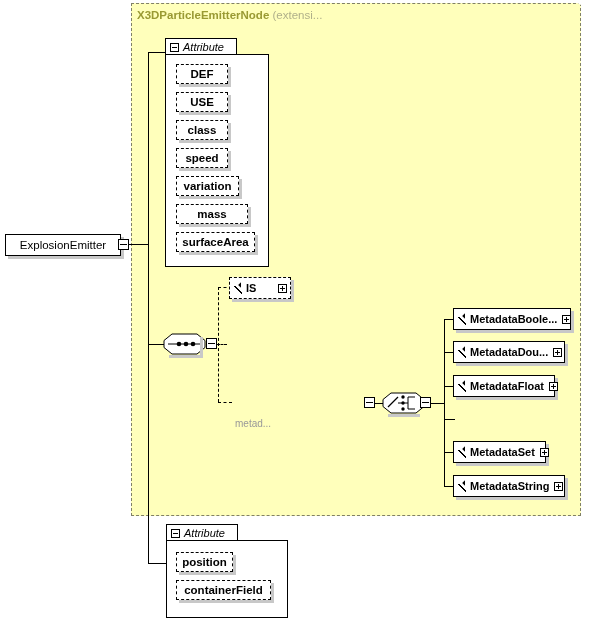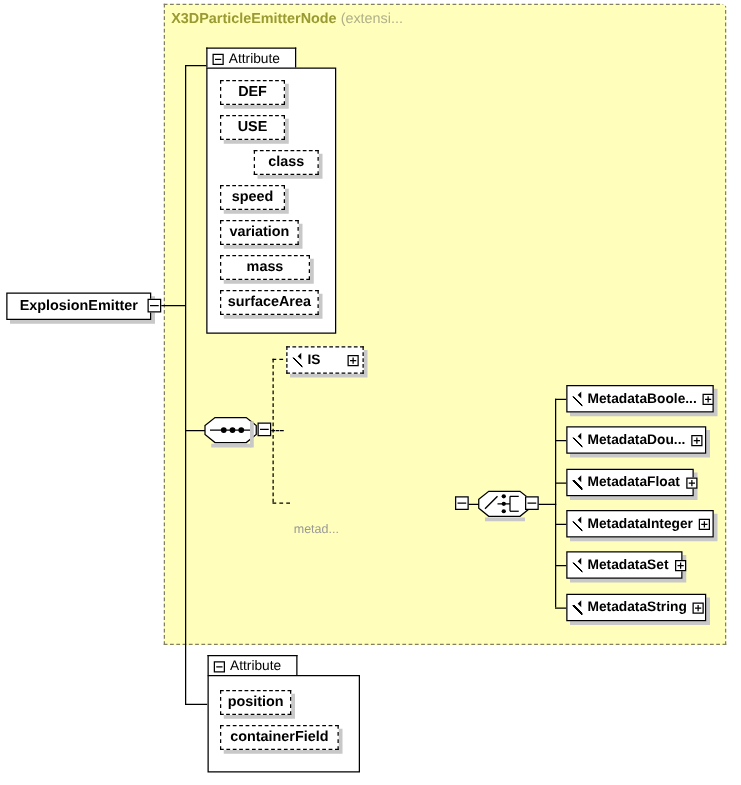--- a/index.html
+++ b/index.html
@@ -56,20 +56,21 @@
     border-bottom: none;
     box-sizing: border-box;
     height: 17px;
     display: flex;
     align-items: center;
     padding-left: 4px;
     gap: 4px;
   }
   .attr-tab .lbl {
     font-size: 11px;
+    font-style: italic;
     color: #000000;
     padding-right: 6px;
   }
   .expander {
     display: inline-block;
     width: 9px;
     height: 9px;
     border: 1px solid #000000;
     background: #ffffff;
     position: relative;
@@ -175,21 +176,21 @@
     top: 234px;
     width: 116px;
     height: 22px;
     background: #ffffff;
     border: 1px solid #000000;
     box-sizing: border-box;
     display: flex;
     align-items: center;
     justify-content: center;
     font-size: 11.5px;
-    font-weight: bold;
+    font-weight: normal;
     box-shadow: 3px 3px 0 0 #c8c8c8;
     white-space: nowrap;
   }
   
   .group-node {
     position: absolute;
     height: 24px;
     background: #ffffff;
     border: 1px dashed #000000;
     border-radius: 11px;
@@ -273,21 +274,21 @@
 
   <div class="attr-tab" style="left:165px; top:38px; width:72px;">
     <span class="expander"></span>
     <span class="lbl">Attribute</span>
   </div>
   <div class="attr-panel" style="left:165px; top:54px; width:104px; height:213px;"></div>
   <div class="ln h" style="left:148px; top:52px; width:17px;"></div>
 
   <div class="attr-item" style="left:176px; top:64px;  width:52px;">DEF</div>
   <div class="attr-item" style="left:176px; top:92px;  width:52px;">USE</div>
-  <div class="attr-item" style="left:176px; top:120px; width:52px;margin-left:27px;">class</div>
+  <div class="attr-item" style="left:176px; top:120px; width:52px;">class</div>
   <div class="attr-item" style="left:176px; top:148px; width:52px;">speed</div>
   <div class="attr-item" style="left:176px; top:176px; width:63px;">variation</div>
   <div class="attr-item" style="left:176px; top:204px; width:72px;">mass</div>
   <div class="attr-item" style="left:176px; top:232px; width:79px;">surfaceArea</div>
 
   <div class="ln h" style="left:148px; top:344px; width:17px;"></div>
   <div class="compositor" style="left:163px; top:331px;">
     <svg width="46" height="26" viewBox="0 0 46 26">
       <polygon points="9,3 34,3 42,9.5 42,16.5 34,23 9,23 1,16.5 1,9.5" fill="#ffffff" stroke="#000000" stroke-width="1"></polygon>
       <polygon points="10,5 36,5 43,10 43,16 36,21 10,21 3,16 3,10" fill="none" stroke="#c8c8c8" stroke-width="0"></polygon>
@@ -362,27 +363,20 @@
   </div>
 
   <div class="node" style="left:453px; top:375px; width:102px;">
     <span class="arrow-glyph"></span>
     <span class="nlabel">MetadataFloat</span>
     <span class="exp-wrap">
       <span class="expander plus"></span>
     </span>
   </div>
 
-  <div class="node" style="left:453px; top:408px; width:118px;">
-    <span class="arrow-glyph"></span>
-    <span class="nlabel">MetadataInteger</span>
-    <span class="exp-wrap">
-      <span class="expander plus"></span>
-    </span>
-  </div>
 
   <div class="node" style="left:453px; top:441px; width:93px;">
     <span class="arrow-glyph"></span>
     <span class="nlabel">MetadataSet</span>
     <span class="exp-wrap">
       <span class="expander plus"></span>
     </span>
   </div>
 
   <div class="node" style="left:453px; top:475px; width:112px;">

